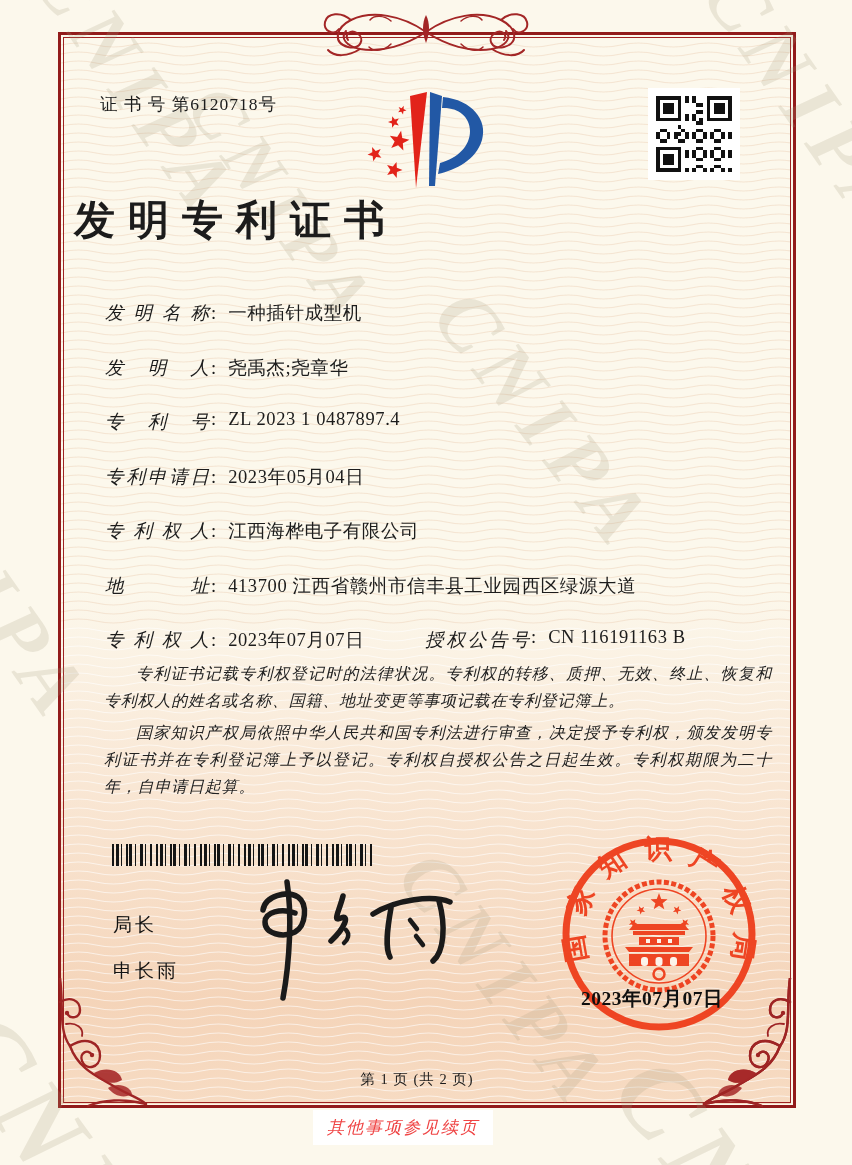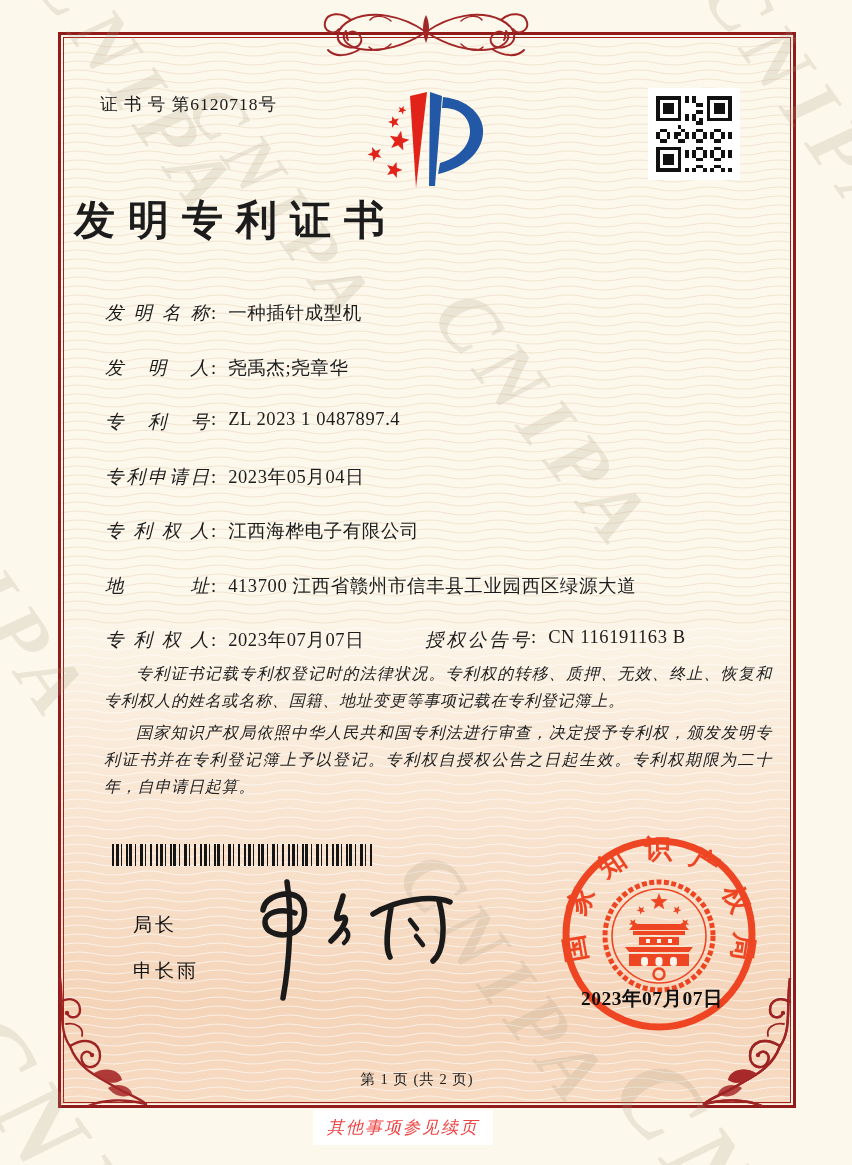--- a/index.html
+++ b/index.html
@@ -75,21 +75,21 @@
       #151515 9px 10px, transparent 10px 14px,
       #151515 14px 16px, transparent 16px 17px,
       #151515 17px 20px, transparent 20px 23px,
       #151515 23px 24px, transparent 24px 28px,
       #151515 28px 31px, transparent 31px 33px,
       #151515 33px 34px, transparent 34px 38px,
       #151515 38px 40px, transparent 40px 44px);
   }
   
   .director{position:absolute; z-index:4; left:113px; top:912px;
-    font-family:"Liberation Sans", sans-serif; font-size:19px; letter-spacing:3px; color:#111;margin-left:20px;}
+    font-family:"Liberation Sans", sans-serif; font-size:19px; letter-spacing:3px; color:#111;}
   .director .dname{margin-top:20px;}
   .sig{position:absolute; z-index:4; left:235px; top:868px;}
   
   .seal{position:absolute; z-index:4; left:557px; top:832px;}
   .sealdate{
     position:absolute; z-index:5; left:581px; top:985px; width:170px;
     font-size:19.5px; font-weight:600; color:#101010; letter-spacing:0.5px; white-space:nowrap;
   }
   
   .pageinfo{position:absolute; z-index:4; left:58px; top:1070px; width:718px;

